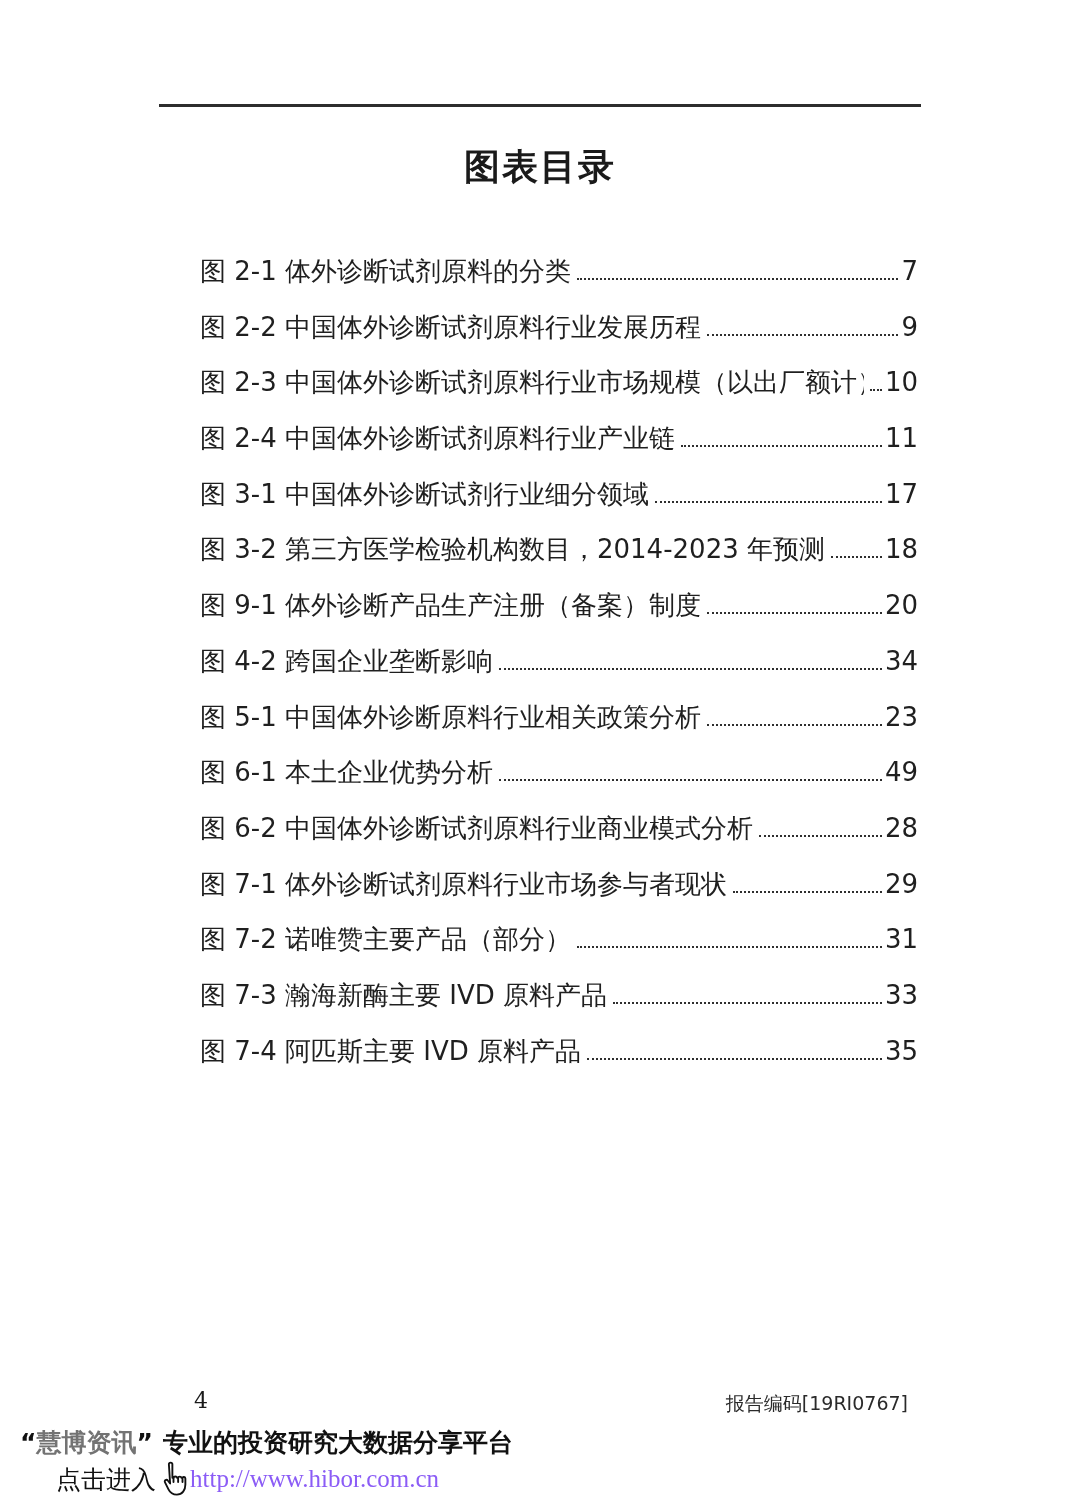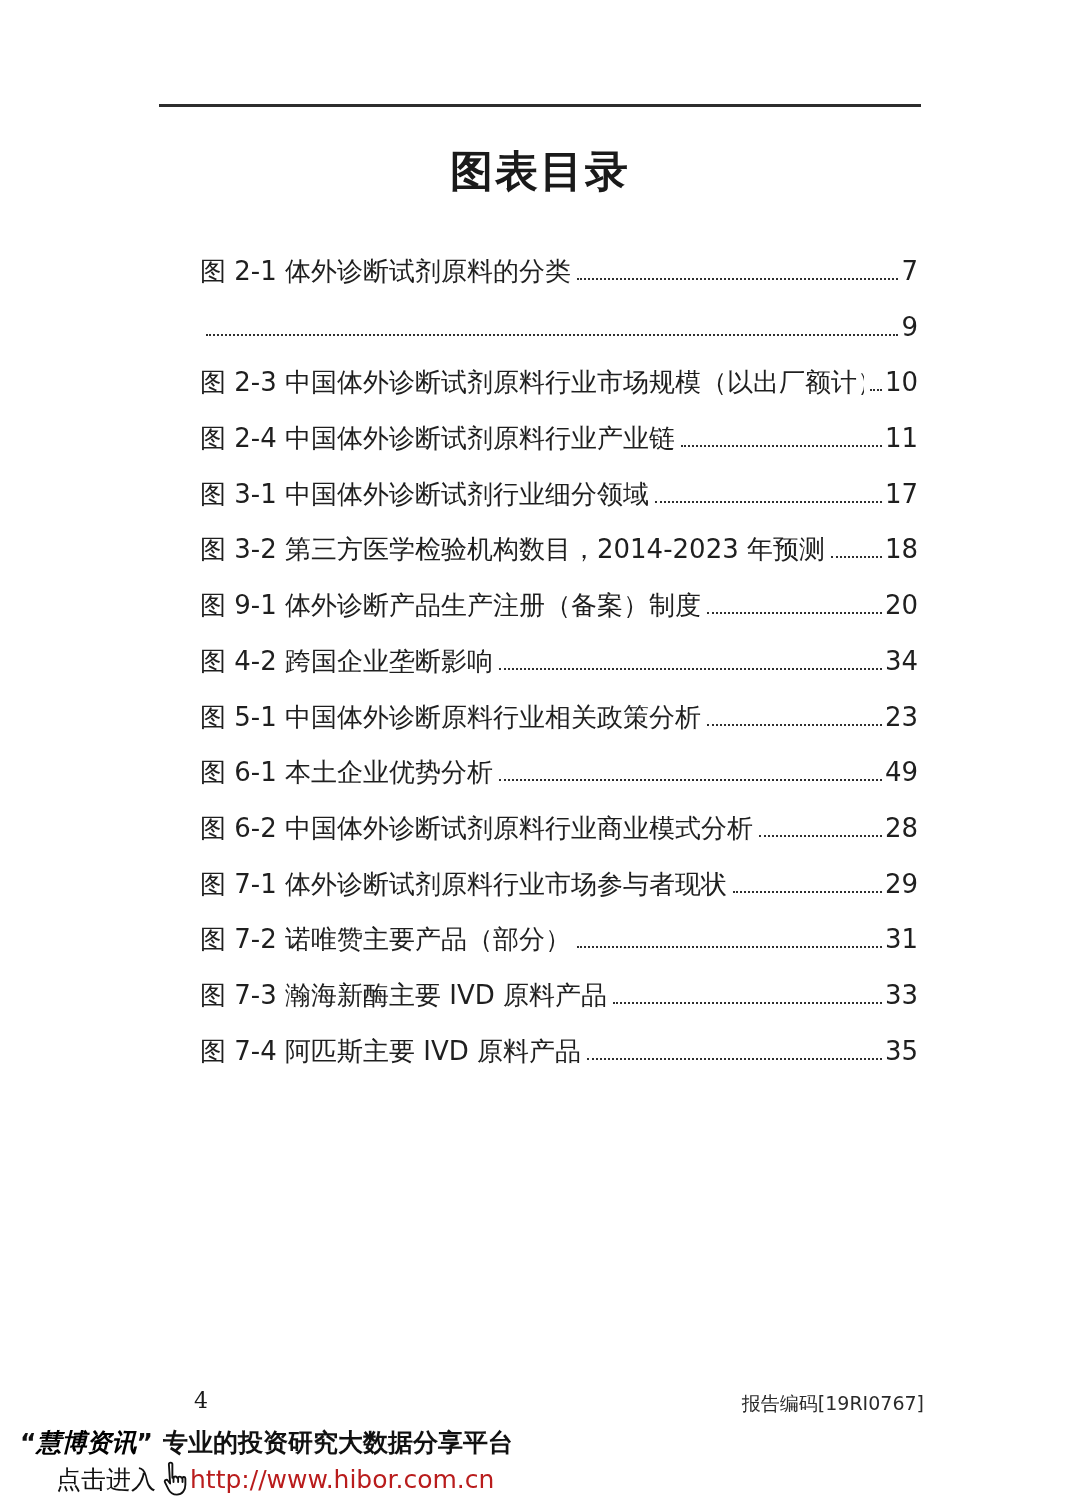--- a/index.html
+++ b/index.html
@@ -28,21 +28,21 @@
     height: 3px;
     background: #2d2d2d;
   }
   .title {
     position: absolute;
     left: 0;
     top: 143px;
     width: 1080px;
     margin: 0;
     text-align: center;
-    font-size: 43px;
+    font-size: 36px;
     font-weight: bold;
     letter-spacing: 2px;
     color: #1a1a1a;
   }
   .toc {
     position: absolute;
     left: 200px;
     top: 258px;
     width: 718px;
   }
@@ -74,21 +74,21 @@
   .page-number {
     position: absolute;
     left: 194px;
     top: 1388px;
     font-size: 22px;
     font-family: "DejaVu Serif", serif;
     color: #1a1a1a;
   }
   .report-code {
     position: absolute;
-    right: 156px;
+    right: 172px;
     top: 1391px;
     font-size: 19px;
     color: #2a2a2a;
   }
   .brand-line1 {
     position: absolute;
     left: 20px;
     top: 1426px;
     font-size: 25px;
     font-weight: 600;
@@ -108,40 +108,42 @@
     font-size: 25px;
     font-weight: 500;
     color: #111111;
     white-space: nowrap;
   }
   .hand {
     display: inline-flex;
     margin: 0 3px 0 1px;
   }
   .url {
-    color: #b91c1c;
+    color: #8b5cf6;
     text-decoration: none;
+    font-family: Liberation Serif, serif;
   }
 </style>
 </head>
 <body>
 
 <div class="page">
 
   <div class="top-rule"></div>
 
   <h1 class="title">图表目录</h1>
 
   <div class="toc">
       <div class="toc-row">
         <span class="toc-text">图 2-1 体外诊断试剂原料的分类</span>
         <span class="leader"></span>
         <span class="toc-page">7</span>
       </div>
       <div class="toc-row">
+        <span class="toc-text">图 2-2 中国体外诊断试剂原料行业发展历程</span>
         <span class="leader"></span>
         <span class="toc-page">9</span>
       </div>
       <div class="toc-row">
         <span class="toc-text">图 2-3 中国体外诊断试剂原料行业市场规模（以出厂额计），2014-2023 年预测</span>
         <span class="leader"></span>
         <span class="toc-page">10</span>
       </div>
       <div class="toc-row">
         <span class="toc-text">图 2-4 中国体外诊断试剂原料行业产业链</span>
@@ -203,21 +205,21 @@
         <span class="leader"></span>
         <span class="toc-page">35</span>
       </div>
     </div>
 
   <div class="page-number">4</div>
 
   <div class="report-code">报告编码[19RI0767]</div>
 
   <div class="brand-line1">
-    <span>“</span><span class="brand-red" style="color: #000000; font-style: italic;">慧博资讯</span><span>”</span><span class="tagline">专业的投资研究大数据分享平台</span>
+    <span>“</span><span class="brand-red" style="color: #737373;">慧博资讯</span><span>”</span><span class="tagline">专业的投资研究大数据分享平台</span>
   </div>
 
   <div class="brand-line2">
     <span>点击进入</span>
     <span class="hand">
       <svg width="30" height="38" viewBox="0 0 24 30" fill="none" stroke="#111111" stroke-width="1.5" stroke-linejoin="round" stroke-linecap="round">
         <path d="M9.5 3.2 c0-1.8 2.8-1.8 2.8 0 V14 h0.9 c0.1-1.4 2.7-1.4 2.8 0 h0.9 c0.1-1.2 2.5-1.2 2.6 0 h0.9 c0.2-1 2.3-0.8 2.3 0.5 v4.8 c0 4.6-2.4 8.2-6.8 8.2 c-3.6 0-5.4-1.5-6.7-4.2 l-2.8-5.6 c-0.9-1.7 1.3-2.8 2.4-1.3 l1.7 2.2 z"></path>
         <path d="M13.2 14 v3.4 M16.9 14.2 v3.2 M20.4 14.6 v2.8"></path>
       </svg>
     </span>

